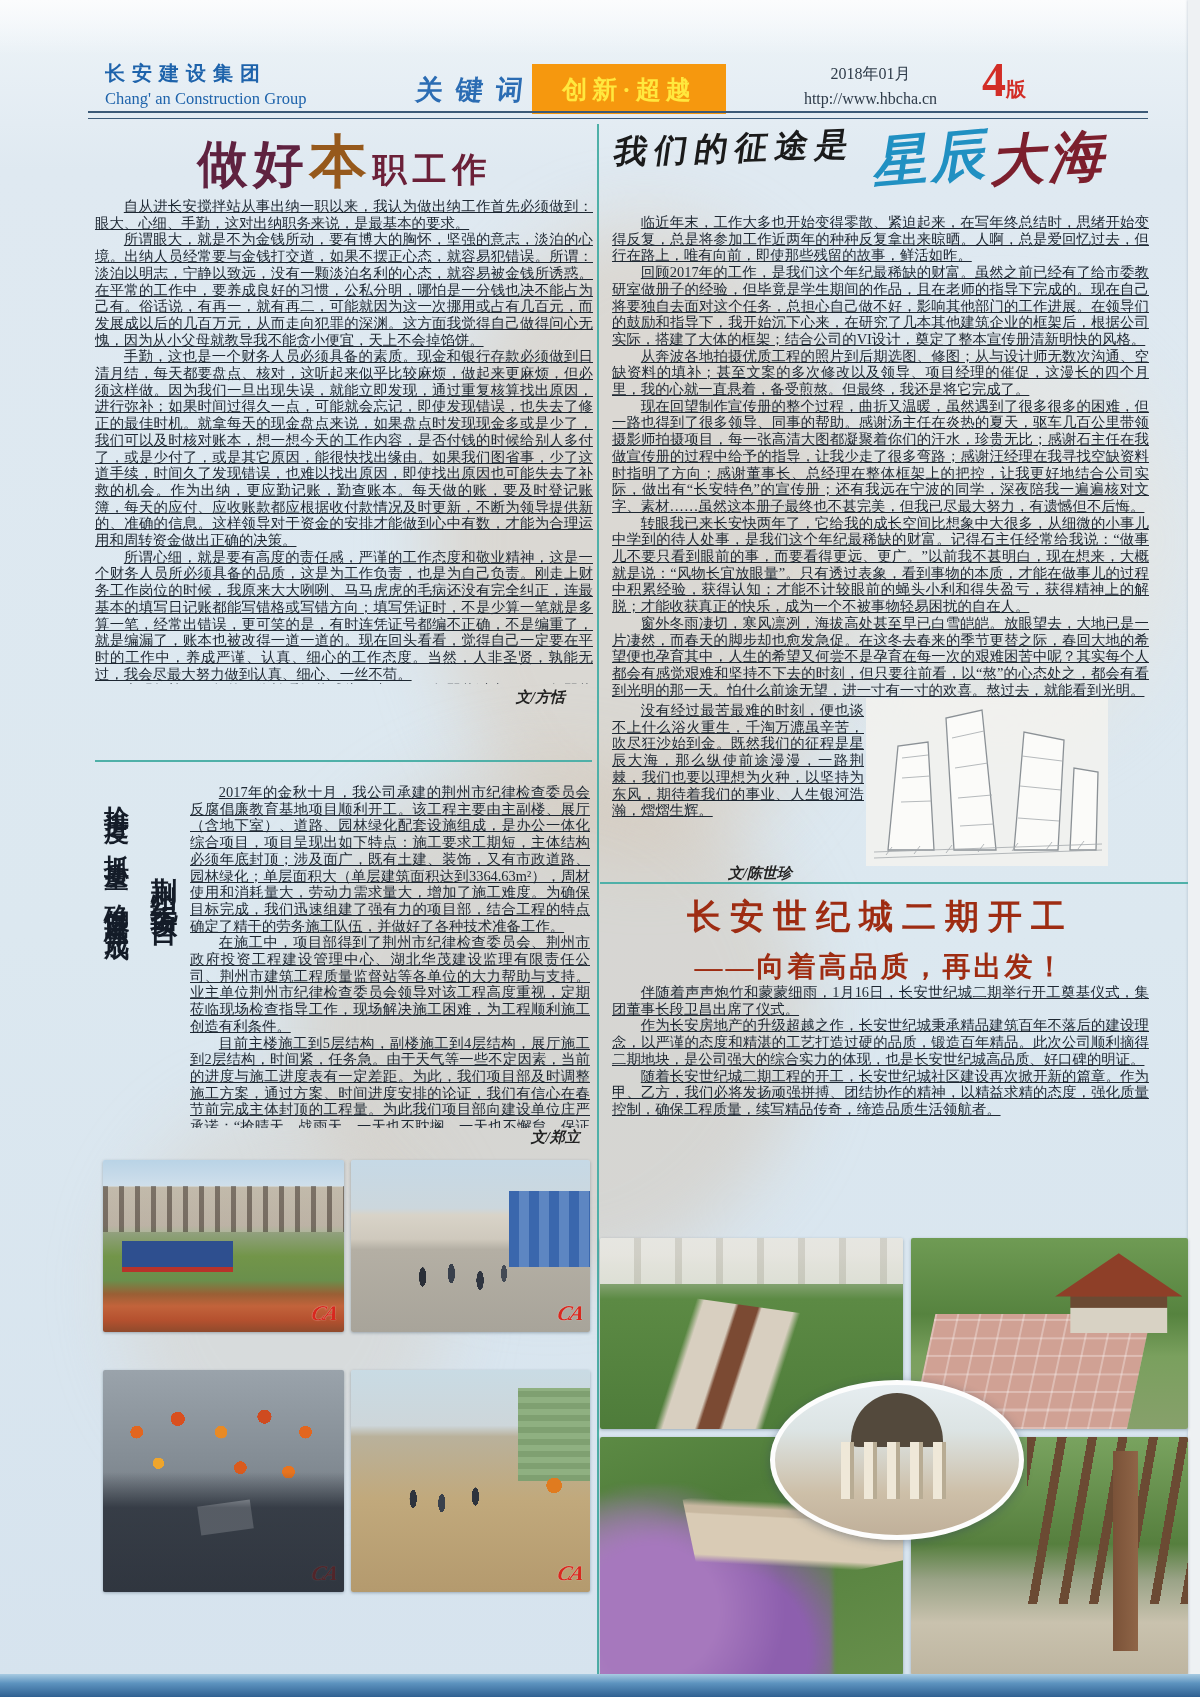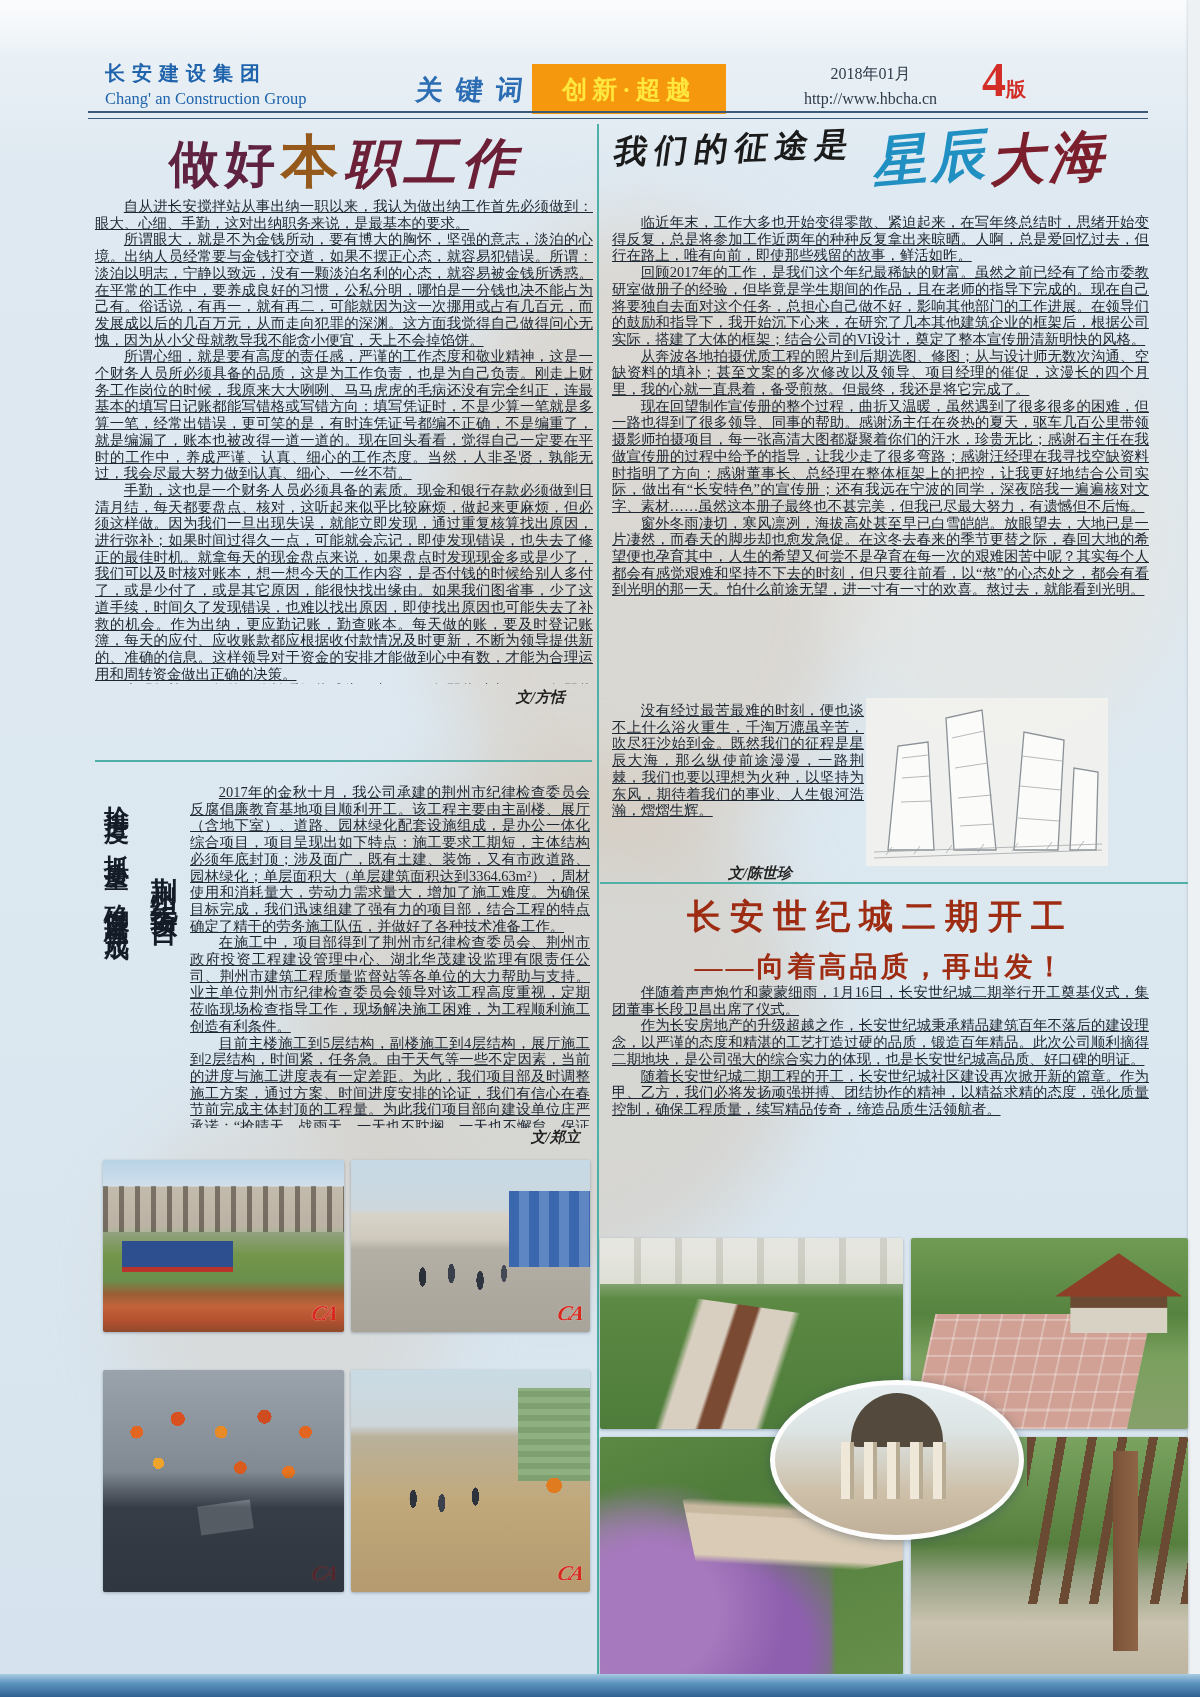--- a/index.html
+++ b/index.html
@@ -35,21 +35,21 @@
   .rule-right{left:600px;top:882px;width:588px;height:2px;background:#4fb0a8;}
 
   
   .body-text{font-size:14.4px;line-height:1.16;text-align:justify;color:#1d2732;overflow:hidden;}
   .body-text p{margin:0;text-indent:2em;text-decoration:underline;}
   .sig{font-weight:bold;font-style:italic;font-size:15px;color:#222;}
 
   .a1-title{left:95px;top:124px;width:500px;text-align:center;font-weight:bold;letter-spacing:6px;}
   .a1-title .t1{font-size:50px;color:#5f2240;}
   .a1-title .t2{font-size:57px;color:#96591c;}
-  .a1-title .t3{font-size:53px;color:#6b2038;font-style:italic;}
+  .a1-title .t3{font-size:34px;color:#6b2038;}
   .a1-body{left:95px;top:198px;width:498px;height:486px;}
   .a1-sig{left:95px;top:688px;width:470px;text-align:right;}
 
   .vtitle{writing-mode:vertical-rl;text-orientation:upright;font-weight:bold;color:#141c28;}
   .vt-main{left:100px;top:786px;height:400px;font-size:25px;letter-spacing:6px;}
   .vt-sub{left:146px;top:856px;height:280px;font-size:27px;letter-spacing:9px;}
   .a2-body{left:190px;top:784px;width:400px;height:344px;}
   .a2-sig{left:190px;top:1128px;width:390px;text-align:right;}
 
   .a3-title{left:615px;top:122px;width:545px;white-space:nowrap;}
@@ -191,22 +191,22 @@
   <div class="abs rule-left"></div>
   <div class="abs rule-right"></div>
 
   <section>
     <h1 class="abs a1-title" style="margin:0;">
       <span class="t1">做好</span><span class="t2">本</span><span class="t3">职工作</span>
     </h1>
     <div class="abs a1-body body-text">
       <p>自从进长安搅拌站从事出纳一职以来，我认为做出纳工作首先必须做到：眼大、心细、手勤，这对出纳职务来说，是最基本的要求。</p>
       <p>所谓眼大，就是不为金钱所动，要有博大的胸怀，坚强的意志，淡泊的心境。出纳人员经常要与金钱打交道，如果不摆正心态，就容易犯错误。所谓：淡泊以明志，宁静以致远，没有一颗淡泊名利的心态，就容易被金钱所诱惑。在平常的工作中，要养成良好的习惯，公私分明，哪怕是一分钱也决不能占为己有。俗话说，有再一，就有再二，可能就因为这一次挪用或占有几百元，而发展成以后的几百万元，从而走向犯罪的深渊。这方面我觉得自己做得问心无愧，因为从小父母就教导我不能贪小便宜，天上不会掉馅饼。</p>
+      <p>手勤，这也是一个财务人员必须具备的素质。现金和银行存款必须做到日清月结，每天都要盘点、核对，这听起来似乎比较麻烦，做起来更麻烦，但必须这样做。因为我们一旦出现失误，就能立即发现，通过重复核算找出原因，进行弥补；如果时间过得久一点，可能就会忘记，即使发现错误，也失去了修正的最佳时机。就拿每天的现金盘点来说，如果盘点时发现现金多或是少了，我们可以及时核对账本，想一想今天的工作内容，是否付钱的时候给别人多付了，或是少付了，或是其它原因，能很快找出缘由。如果我们图省事，少了这道手续，时间久了发现错误，也难以找出原因，即使找出原因也可能失去了补救的机会。作为出纳，更应勤记账，勤查账本。每天做的账，要及时登记账簿，每天的应付、应收账款都应根据收付款情况及时更新，不断为领导提供新的、准确的信息。这样领导对于资金的安排才能做到心中有数，才能为合理运用和周转资金做出正确的决策。</p>
       <p>所谓心细，就是要有高度的责任感，严谨的工作态度和敬业精神，这是一个财务人员所必须具备的品质，这是为工作负责，也是为自己负责。刚走上财务工作岗位的时候，我原来大大咧咧、马马虎虎的毛病还没有完全纠正，连最基本的填写日记账都能写错格或写错方向；填写凭证时，不是少算一笔就是多算一笔，经常出错误，更可笑的是，有时连凭证号都编不正确，不是编重了，就是编漏了，账本也被改得一道一道的。现在回头看看，觉得自己一定要在平时的工作中，养成严谨、认真、细心的工作态度。当然，人非圣贤，孰能无过，我会尽最大努力做到认真、细心、一丝不苟。</p>
-      <p>手勤，这也是一个财务人员必须具备的素质。现金和银行存款必须做到日清月结，每天都要盘点、核对，这听起来似乎比较麻烦，做起来更麻烦，但必须这样做。因为我们一旦出现失误，就能立即发现，通过重复核算找出原因，进行弥补；如果时间过得久一点，可能就会忘记，即使发现错误，也失去了修正的最佳时机。就拿每天的现金盘点来说，如果盘点时发现现金多或是少了，我们可以及时核对账本，想一想今天的工作内容，是否付钱的时候给别人多付了，或是少付了，或是其它原因，能很快找出缘由。如果我们图省事，少了这道手续，时间久了发现错误，也难以找出原因，即使找出原因也可能失去了补救的机会。作为出纳，更应勤记账，勤查账本。每天做的账，要及时登记账簿，每天的应付、应收账款都应根据收付款情况及时更新，不断为领导提供新的、准确的信息。这样领导对于资金的安排才能做到心中有数，才能为合理运用和周转资金做出正确的决策。</p>
       <p>光阴如梭，一年的工作转瞬又将成为历史。2017年即将过去，2018年即将来临，新的一年意味着新的起点、新的机遇、新的挑战，我一定会加倍努力，更上一层楼！在2018年，更好地完成每一项工作，扬长避短，认认真真做好自己的本职工作。</p>
     </div>
     <div class="abs a1-sig sig">文/方恬</div>
   </section>
 
   <section>
     <div class="abs vtitle vt-main">抢进度　抓质量　确保目标完成</div>
     <div class="abs vtitle vt-sub">荆州纪委项目</div>
     <div class="abs a2-body body-text">
       <p>2017年的金秋十月，我公司承建的荆州市纪律检查委员会反腐倡廉教育基地项目顺利开工。该工程主要由主副楼、展厅（含地下室）、道路、园林绿化配套设施组成，是办公一体化综合项目，项目呈现出如下特点：施工要求工期短，主体结构必须年底封顶；涉及面广，既有土建、装饰，又有市政道路、园林绿化；单层面积大（单层建筑面积达到3364.63m²），周材使用和消耗量大，劳动力需求量大，增加了施工难度。为确保目标完成，我们迅速组建了强有力的项目部，结合工程的特点确定了精干的劳务施工队伍，并做好了各种技术准备工作。</p>
@@ -232,20 +232,21 @@
 
   <section>
     <h1 class="abs a3-title" style="margin:0;">
       <span class="pre">我们的征途是</span><span class="cal cal1">星辰</span><span class="cal cal2">大海</span>
     </h1>
     <div class="abs a3-body body-text">
       <p>临近年末，工作大多也开始变得零散、紧迫起来，在写年终总结时，思绪开始变得反复，总是将参加工作近两年的种种反复拿出来晾晒。人啊，总是爱回忆过去，但行在路上，唯有向前，即使那些残留的故事，鲜活如昨。</p>
       <p>回顾2017年的工作，是我们这个年纪最稀缺的财富。虽然之前已经有了给市委教研室做册子的经验，但毕竟是学生期间的作品，且在老师的指导下完成的。现在自己将要独自去面对这个任务，总担心自己做不好，影响其他部门的工作进展。在领导们的鼓励和指导下，我开始沉下心来，在研究了几本其他建筑企业的框架后，根据公司实际，搭建了大体的框架；结合公司的VI设计，奠定了整本宣传册清新明快的风格。</p>
       <p>从奔波各地拍摄优质工程的照片到后期选图、修图；从与设计师无数次沟通、空缺资料的填补；甚至文案的多次修改以及领导、项目经理的催促，这漫长的四个月里，我的心就一直悬着，备受煎熬。但最终，我还是将它完成了。</p>
       <p>现在回望制作宣传册的整个过程，曲折又温暖，虽然遇到了很多很多的困难，但一路也得到了很多领导、同事的帮助。感谢汤主任在炎热的夏天，驱车几百公里带领摄影师拍摄项目，每一张高清大图都凝聚着你们的汗水，珍贵无比；感谢石主任在我做宣传册的过程中给予的指导，让我少走了很多弯路；感谢汪经理在我寻找空缺资料时指明了方向；感谢董事长、总经理在整体框架上的把控，让我更好地结合公司实际，做出有“长安特色”的宣传册；还有我远在宁波的同学，深夜陪我一遍遍核对文字、素材……虽然这本册子最终也不甚完美，但我已尽最大努力，有遗憾但不后悔。</p>
+      <p>转眼我已来长安快两年了，它给我的成长空间比想象中大很多，从细微的小事儿中学到的待人处事，是我们这个年纪最稀缺的财富。记得石主任经常给我说：“做事儿不要只看到眼前的事，而要看得更远、更广。”以前我不甚明白，现在想来，大概就是说：“风物长宜放眼量”。只有透过表象，看到事物的本质，才能在做事儿的过程中积累经验，获得认知；才能不计较眼前的蝇头小利和得失盈亏，获得精神上的解脱；才能收获真正的快乐，成为一个不被事物轻易困扰的自在人。</p>
       <p>窗外冬雨凄切，寒风凛冽，海拔高处甚至早已白雪皑皑。放眼望去，大地已是一片凄然，而春天的脚步却也愈发急促。在这冬去春来的季节更替之际，春回大地的希望便也孕育其中，人生的希望又何尝不是孕育在每一次的艰难困苦中呢？其实每个人都会有感觉艰难和坚持不下去的时刻，但只要往前看，以“熬”的心态处之，都会有看到光明的那一天。怕什么前途无望，进一寸有一寸的欢喜。熬过去，就能看到光明。</p>
     </div>
     <div class="abs a3-close body-text">
       <p>没有经过最苦最难的时刻，便也谈不上什么浴火重生，千淘万漉虽辛苦，吹尽狂沙始到金。既然我们的征程是星辰大海，那么纵使前途漫漫，一路荆棘，我们也要以理想为火种，以坚持为东风，期待着我们的事业、人生银河浩瀚，熠熠生辉。</p>
     </div>
     <svg class="abs sketch" viewBox="0 0 242 168" xmlns="http://www.w3.org/2000/svg">
       <rect x="0" y="0" width="242" height="168" fill="#f3f2ee" opacity="0.85"></rect>
       <g stroke="#8b9196" stroke-width="1.3" fill="#fbfbf9">
         <path d="M22 152 L32 48 L62 44 L68 152 Z"></path>
         <path d="M88 152 L80 20 L116 12 L130 152 Z"></path>

